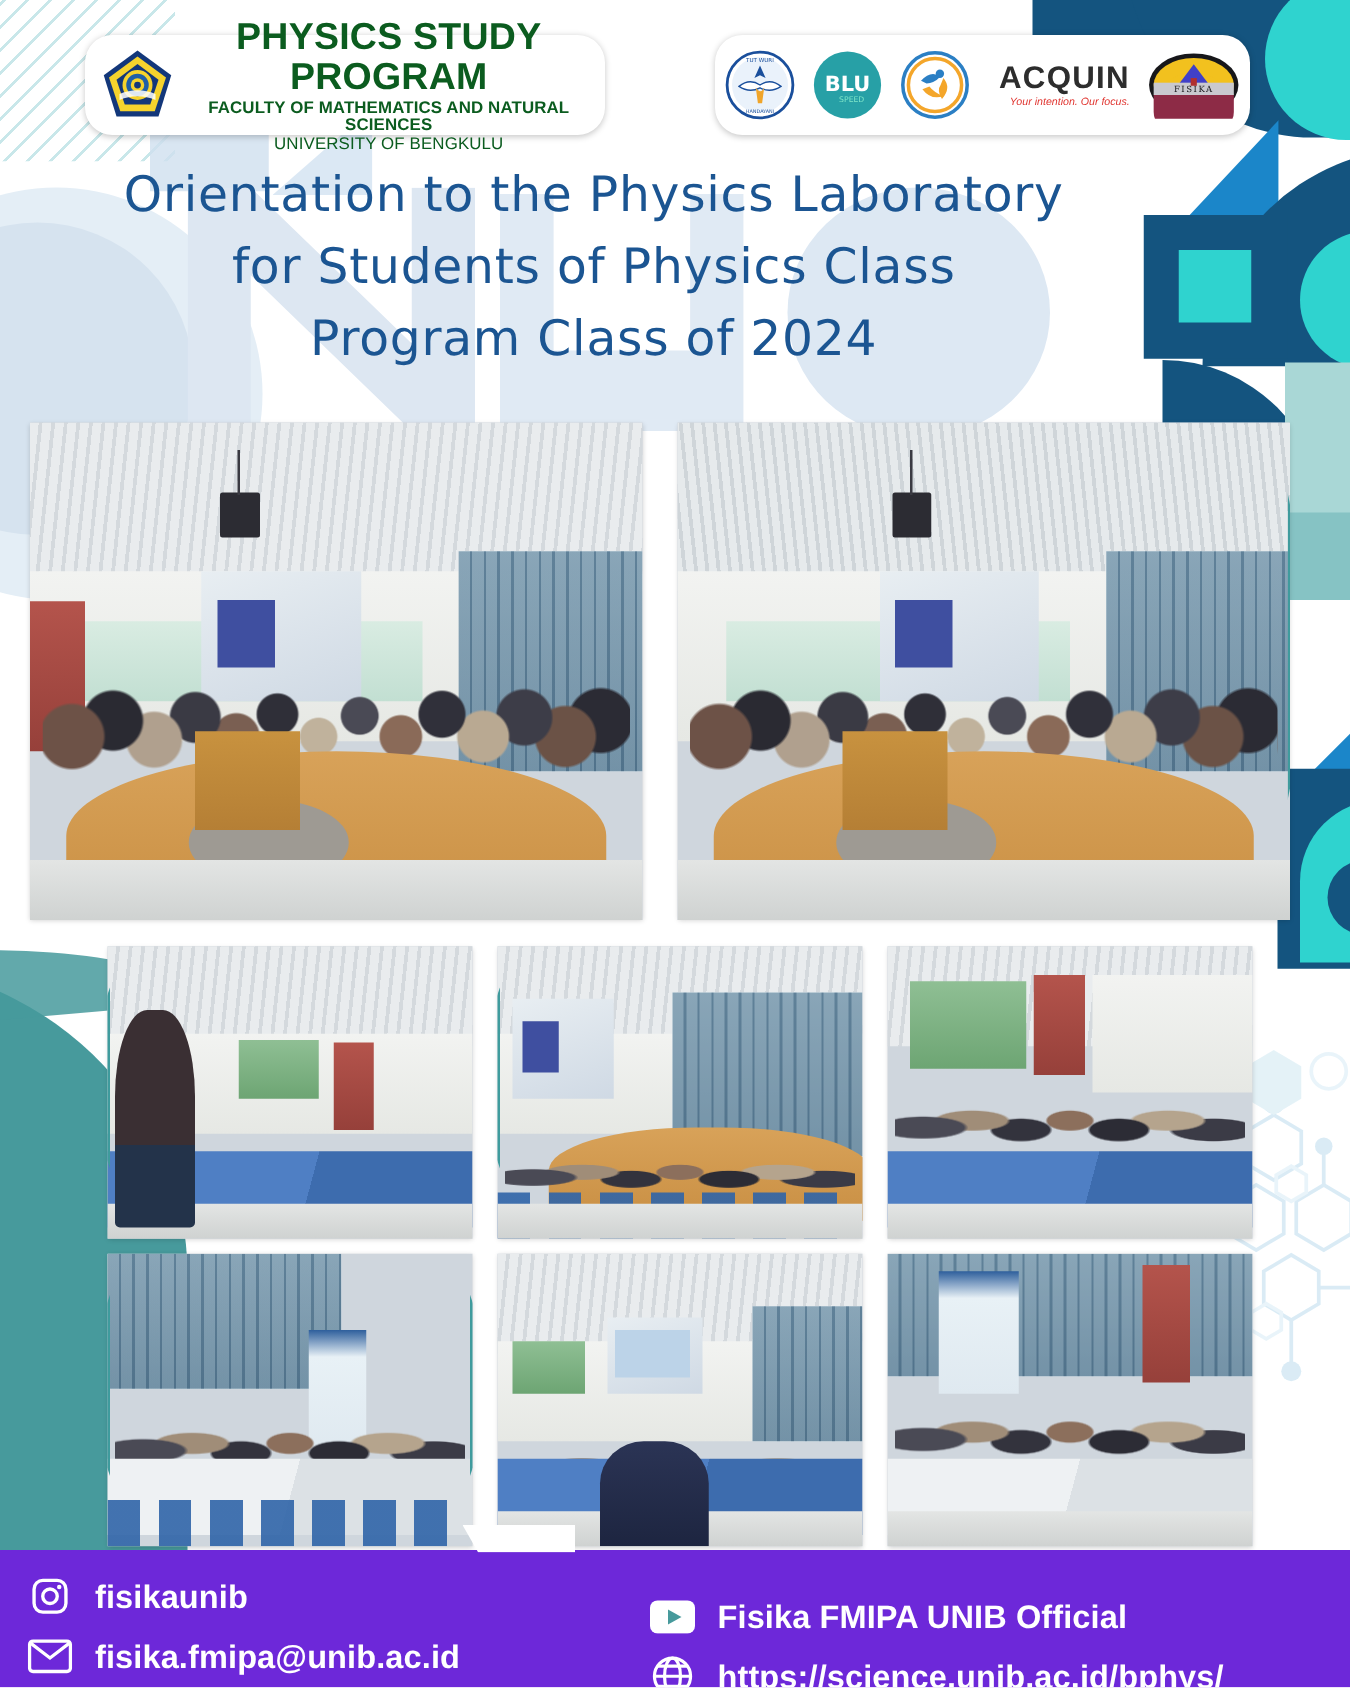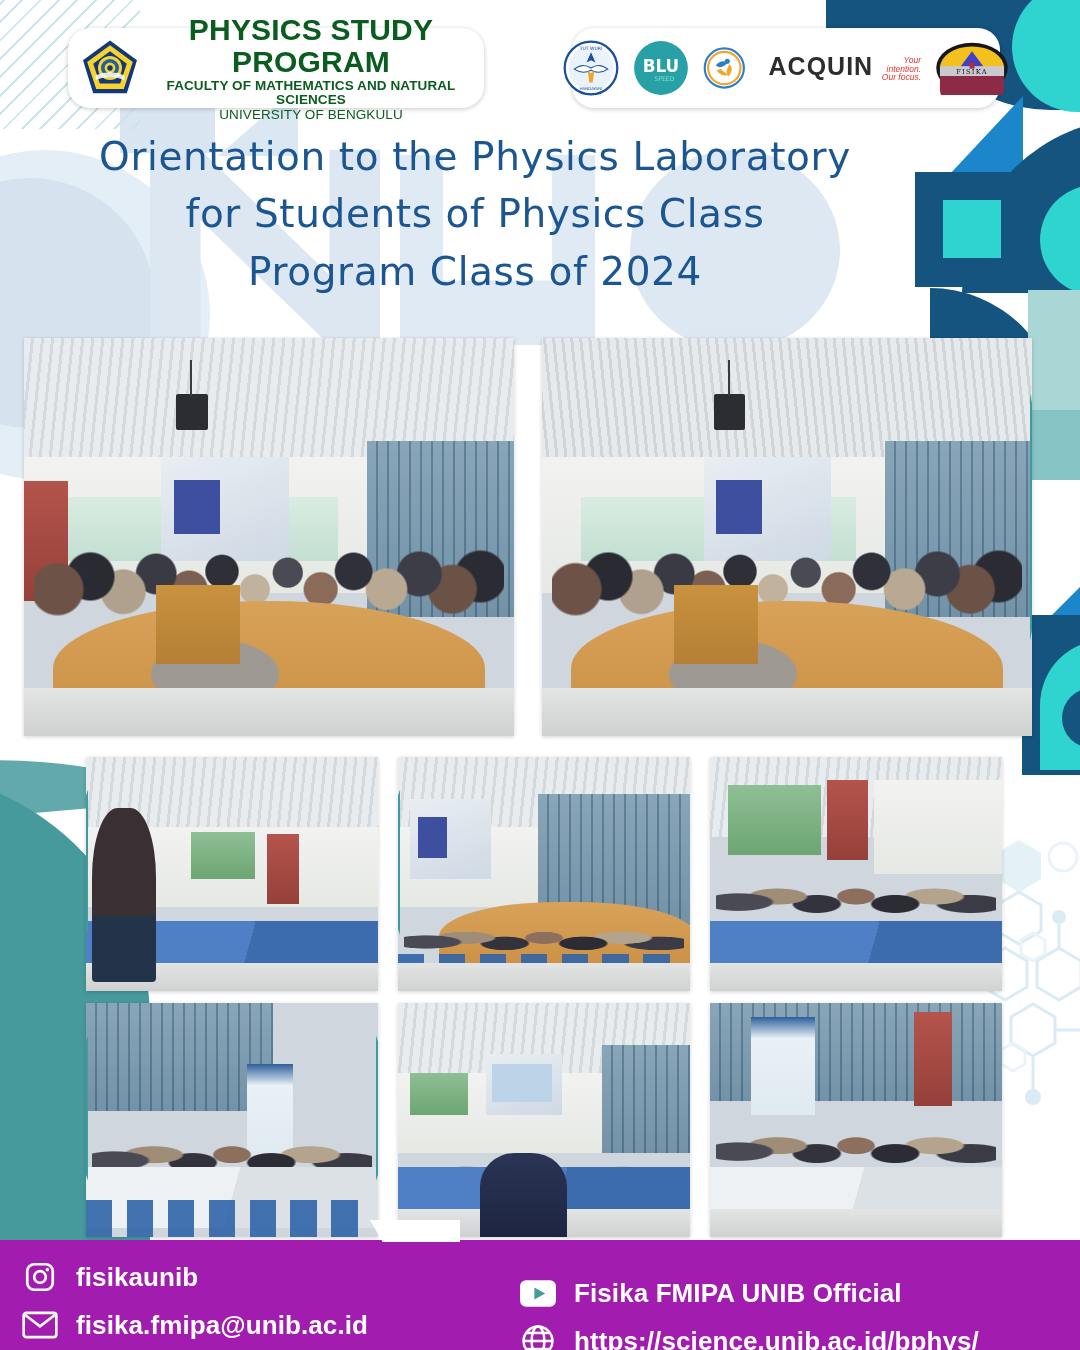--- a/index.html
+++ b/index.html
@@ -171,21 +171,21 @@
   }
   .badge-sub {
     font-size:13.5px; font-weight:bold; color:#0b5c1f; letter-spacing:.1px;
   }
   .badge-sub2 {
     font-size:13.5px; font-weight:normal; color:#0b5c1f; letter-spacing:.1px;
   }
 
   .logo-slot { height:58px; display:flex; align-items:center; }
   .acquin-wrap { display:flex; align-items:center; gap:3px; }
-  .acquin-text { display:flex; flex-direction:row; line-height:1;margin-left:20px; }
+  .acquin-text { display:flex; flex-direction:column; line-height:1;margin-left:20px; }
   .acquin-main { font-size:25px; font-weight:600; color:#2d2d2d; letter-spacing:1px; }
   .acquin-tag { font-size:8.5px; color:#e0332e; font-style:italic; text-align:right; margin-top:2px; }
 
   
   .title-block {
     position:absolute; left:0; top:128px; width:950px;
     text-align:center;
     color:#1b5592;
     font-family:"DejaVu Sans", sans-serif;
     font-weight:normal;
@@ -292,21 +292,21 @@
   }
   .frame-accent-r {
     position:absolute; right:-9px; top:14%; width:11px; height:62%;
     background:#3f9b9d;
     clip-path:polygon(0 0,100% 22%,100% 78%,0 100%);
   }
 
   
   .footer {
     position:absolute; left:0; bottom:0; width:1080px; height:110px;
-    background:#a21caf;
+    background:#6d28d9;
     text-decoration:underline;
   }
   .footer-notch {
     position:absolute; left:370px; top:-20px; width:90px; height:22px;
     background:#ffffff;
     clip-path:polygon(0 0,100% 0,100% 100%,14% 100%);
   }
   .footer-col {
     position:absolute; display:flex; flex-direction:column; gap:10px;
   }

